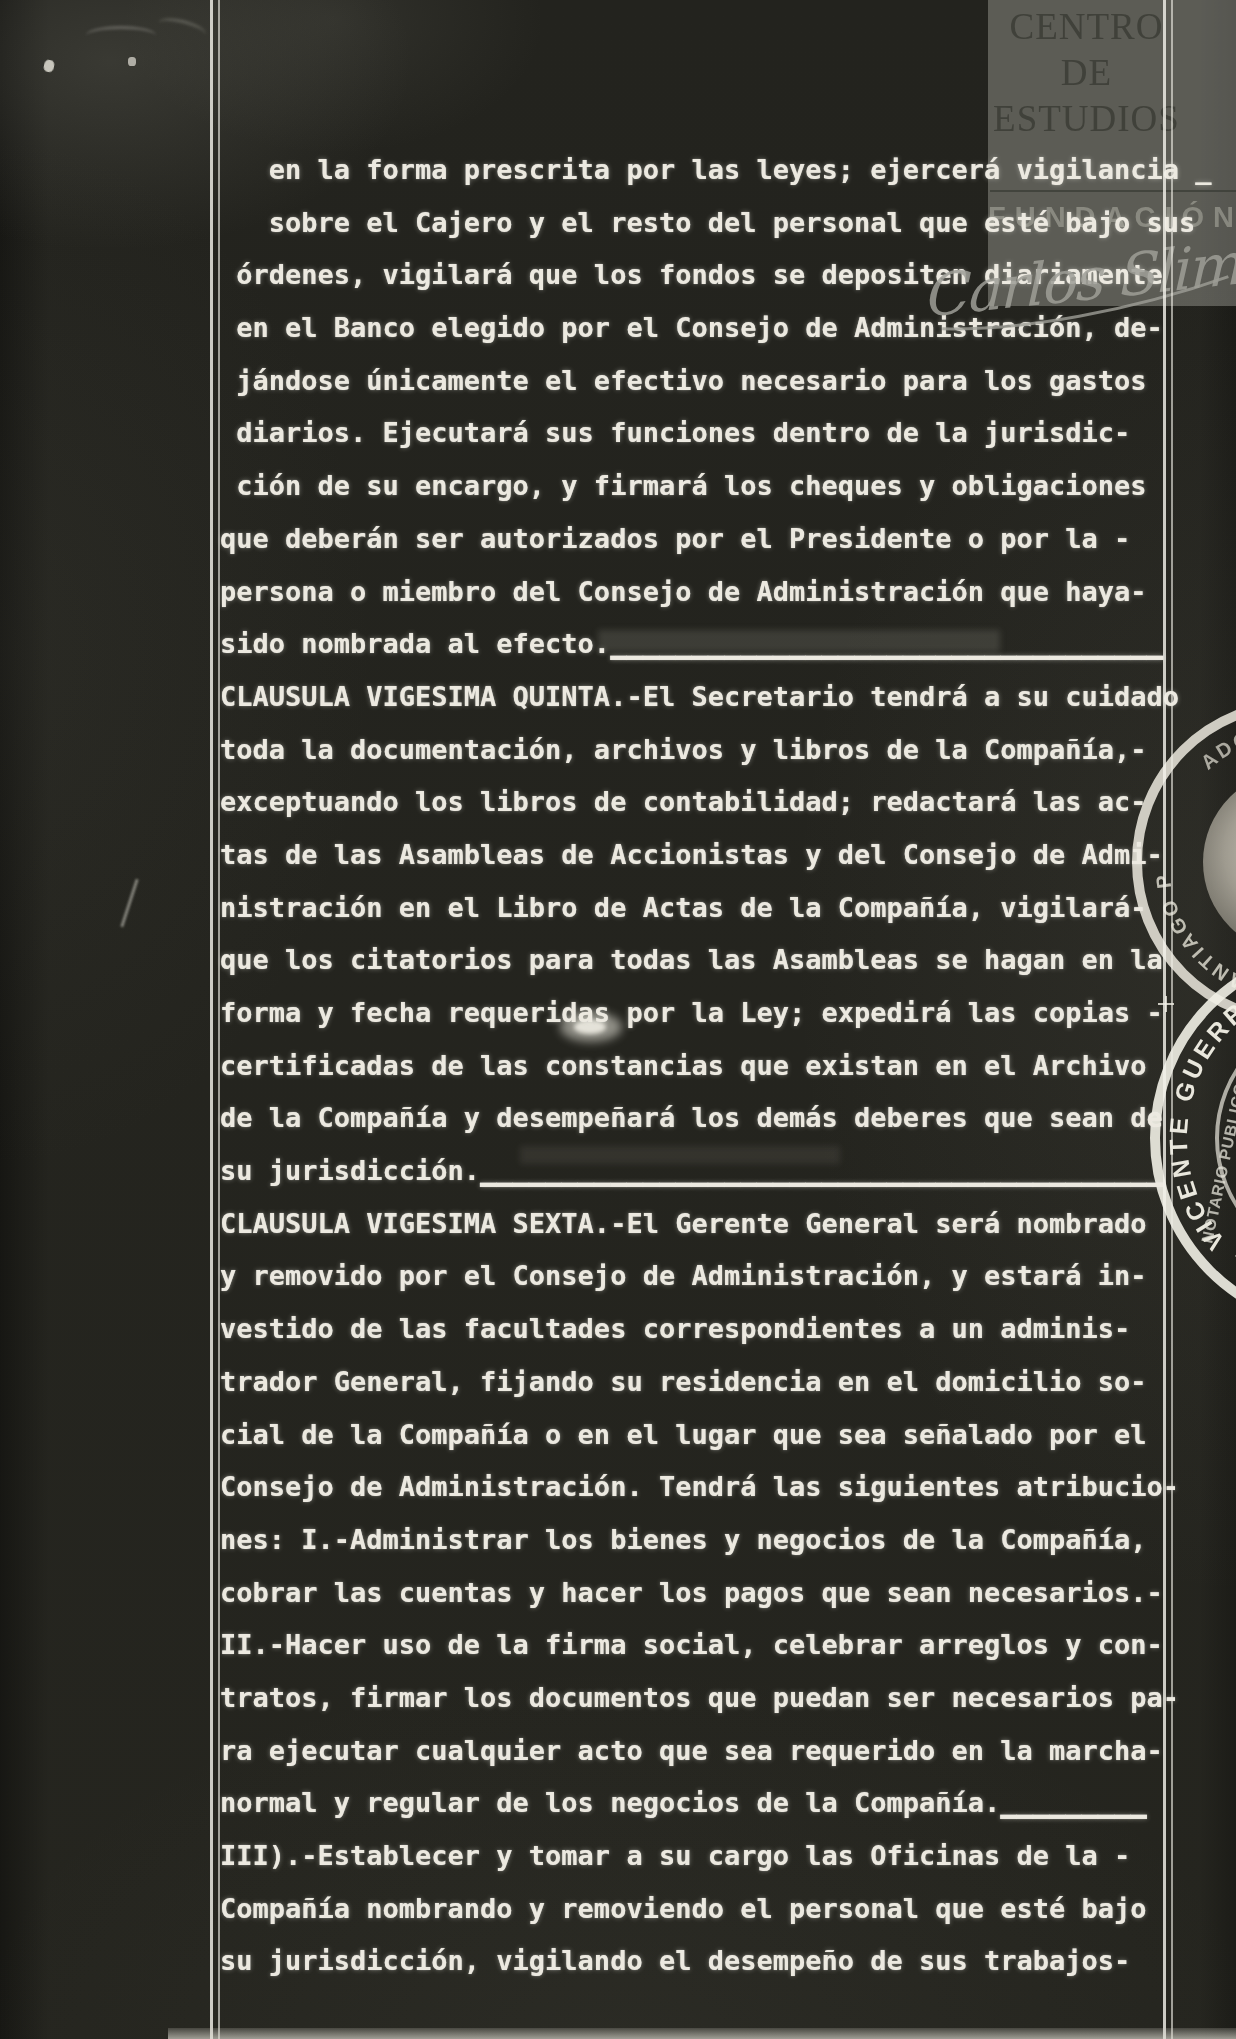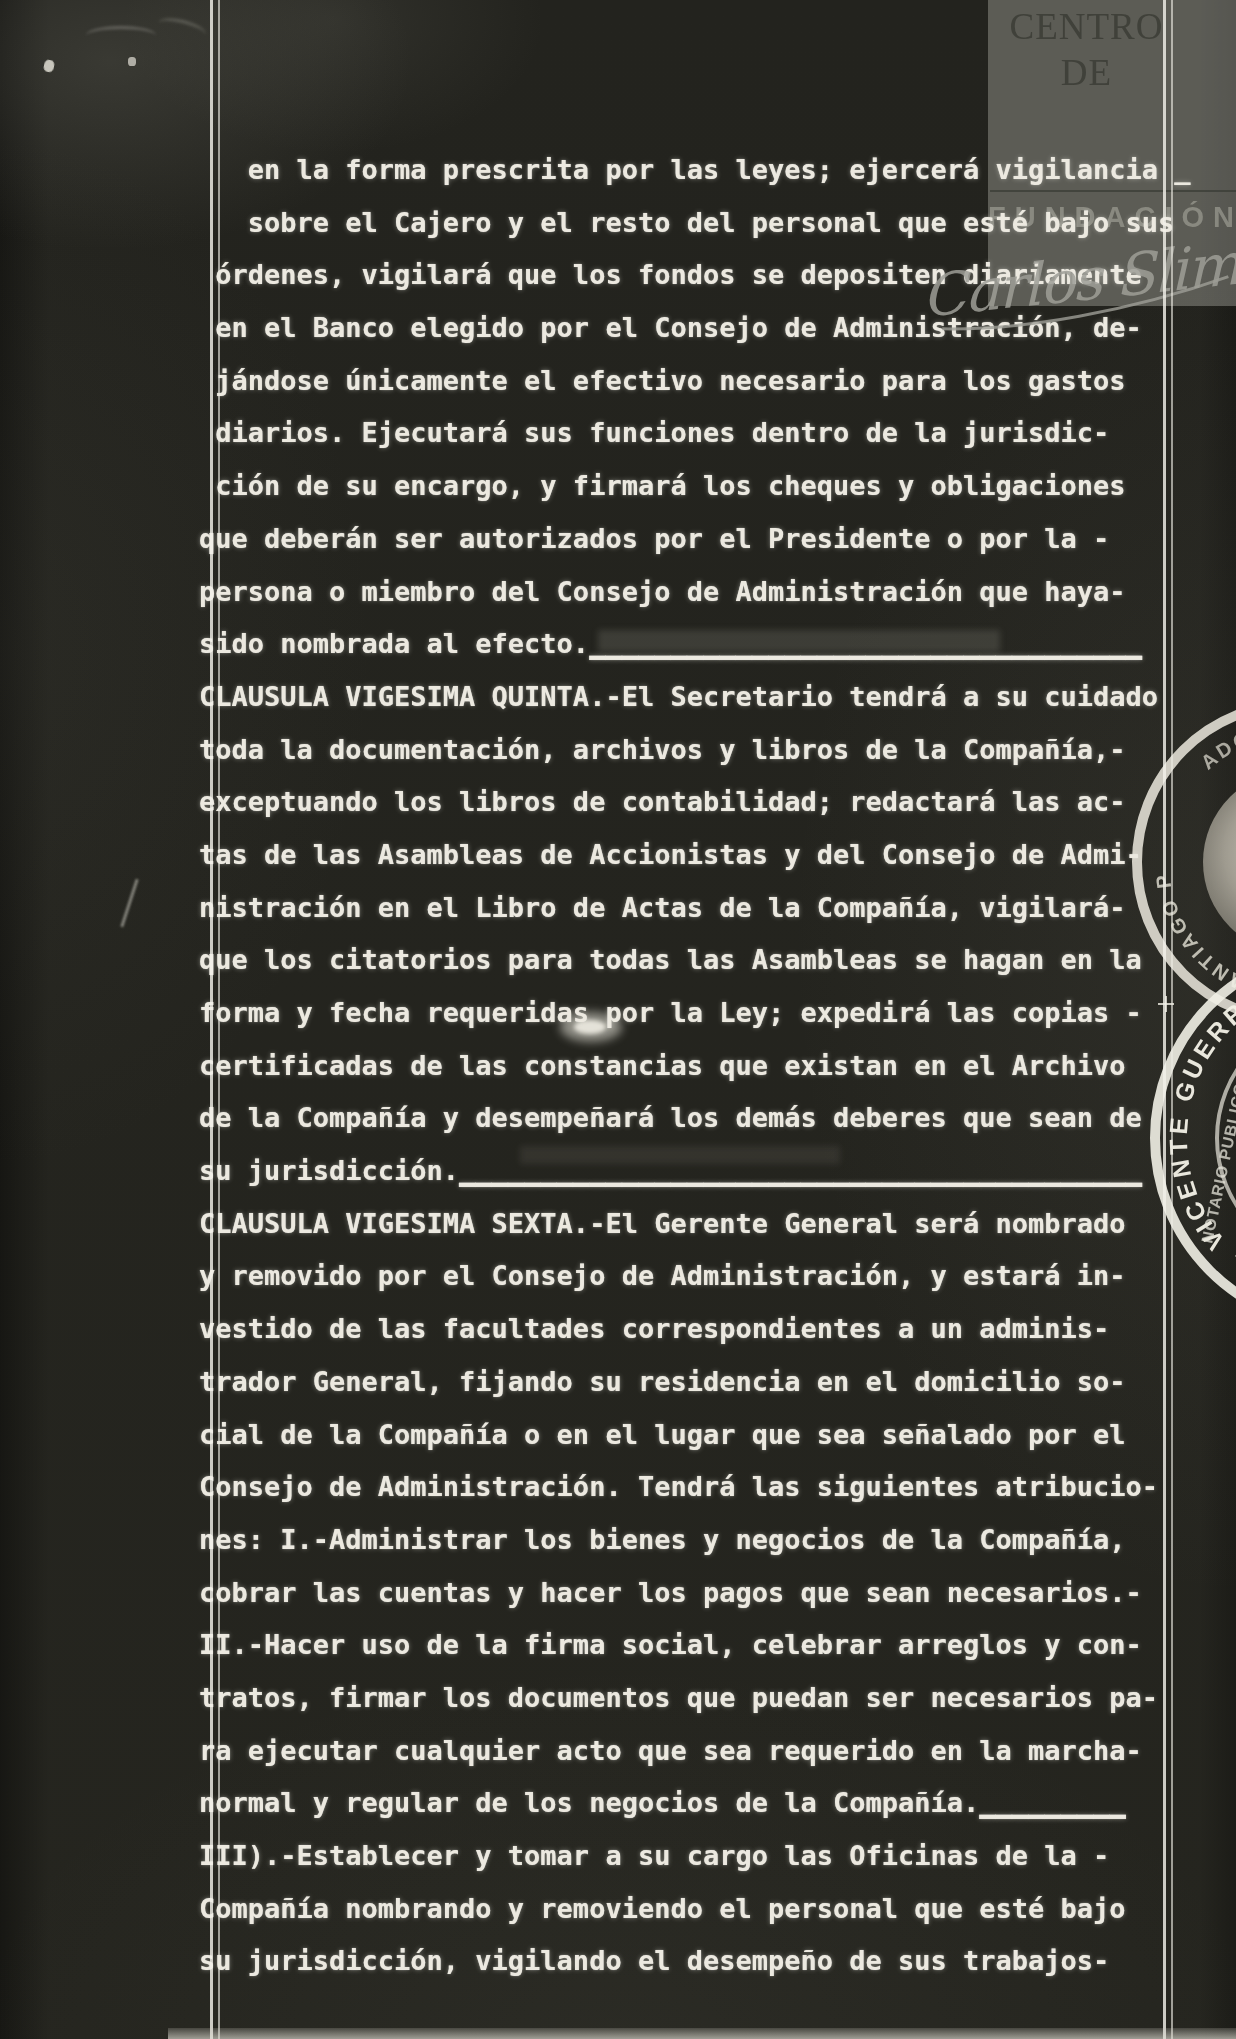--- a/index.html
+++ b/index.html
@@ -40,21 +40,21 @@
   
   .stamp{position:absolute;z-index:2;filter:blur(.5px);}
   .stamp1{left:1105px;top:690px;}
   .stamp2{left:1128px;top:938px;}
 
   
   .doc{position:absolute;left:199px;top:144px;z-index:5;
     font-weight:bold;font-size:27px;line-height:52.7px;
     color:#ece9e0;white-space:pre;
     text-shadow:0 0 5px rgba(250,250,240,.38),0 0 1px rgba(255,255,255,.55);}
-  .doc .line{height:52.7px;}
+  .doc .line{height:52.7px;margin-left:21px;}
 
   
   .artifact{position:absolute;z-index:4;pointer-events:none;}
   .ghost1{left:598px;top:630px;width:402px;height:22px;background:rgba(192,190,180,.16);filter:blur(3px);}
   .ghost2{left:520px;top:1146px;width:320px;height:18px;background:rgba(192,190,180,.10);filter:blur(3px);}
   .blob{left:560px;top:1012px;width:62px;height:30px;border-radius:50%;
     background:rgba(233,231,221,.55);filter:blur(5px);}
   .blob-core{left:574px;top:1020px;width:32px;height:14px;border-radius:50%;
     background:rgba(243,241,231,.85);filter:blur(2px);}
   .scratch{left:128px;top:878px;width:3px;height:50px;background:rgba(222,220,210,.5);
@@ -75,20 +75,21 @@
     background:linear-gradient(rgba(200,198,188,.2), rgba(224,222,212,.65));filter:blur(.5px);}
 </style>
 </head>
 <body>
 
 <div class="page">
 
   <div class="wm-box"></div>
   <div class="wm-lines">
     <div>CENTRO DE</div>
+    <div>ESTUDIOS</div>
   </div>
   <div class="wm-sep"></div>
   <div class="wm-foundation">FUNDACIÓN</div>
 
   <svg class="stamp stamp1" width="131" height="345" viewBox="0 0 131 345">
     <defs>
       <radialGradient id="blobg" cx="45%" cy="45%" r="60%">
         <stop offset="0%" stop-color="rgba(225,220,208,.95)"></stop>
         <stop offset="55%" stop-color="rgba(190,185,172,.8)"></stop>
         <stop offset="100%" stop-color="rgba(160,156,144,.55)"></stop>

